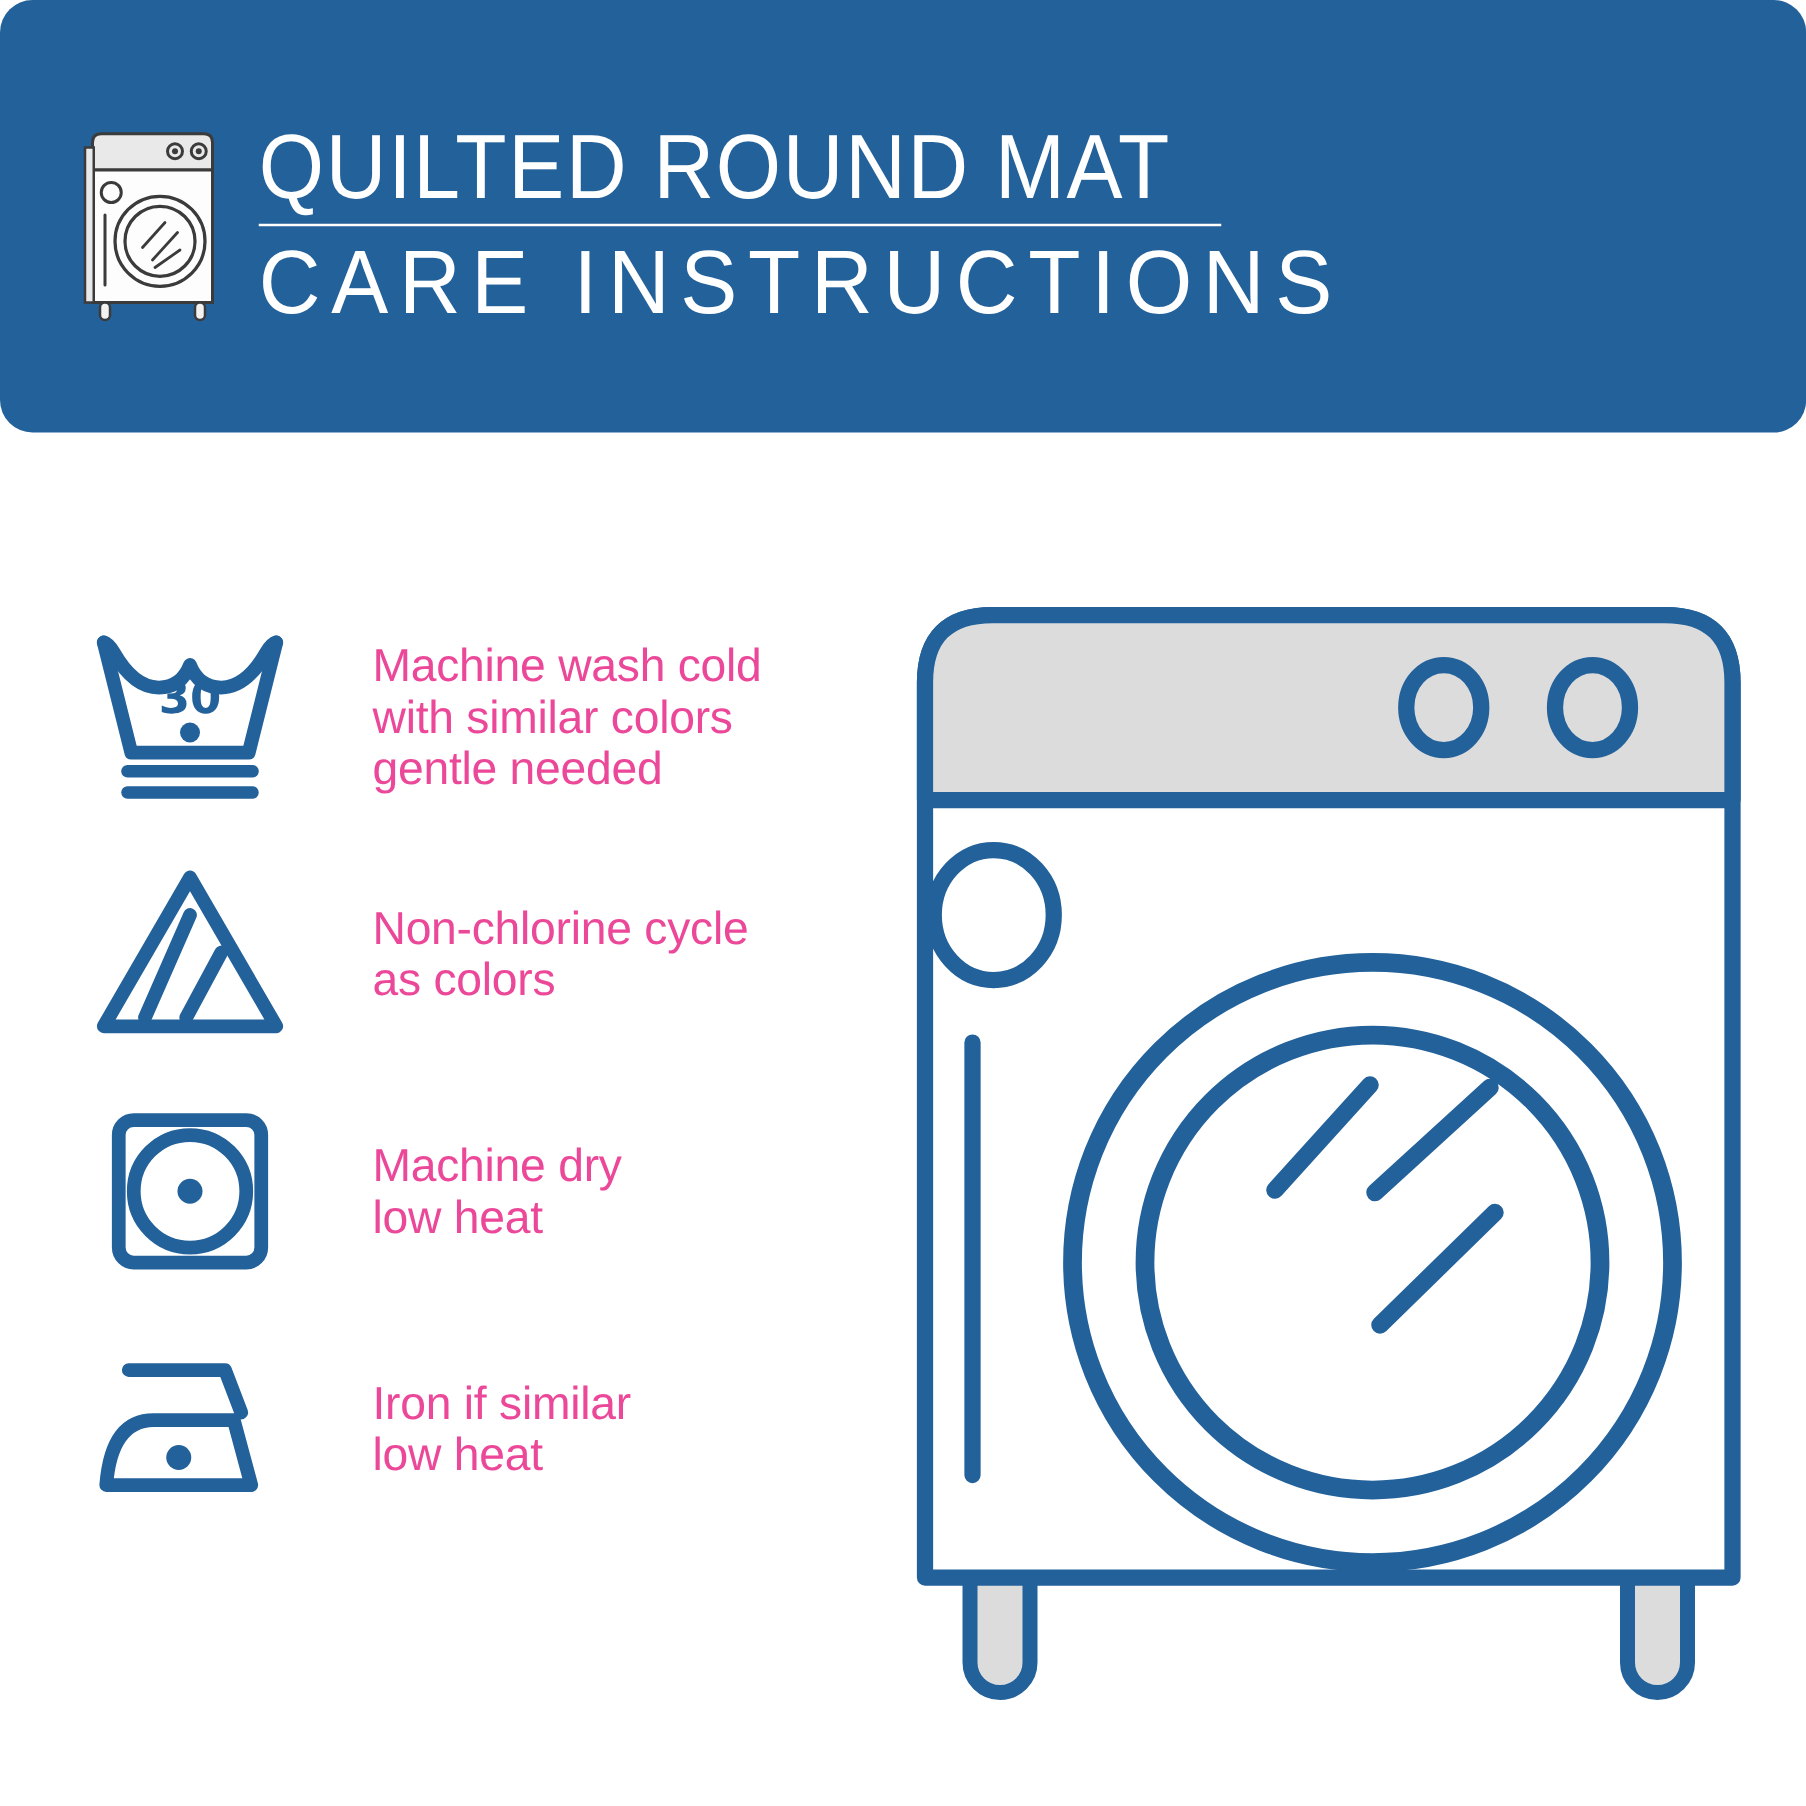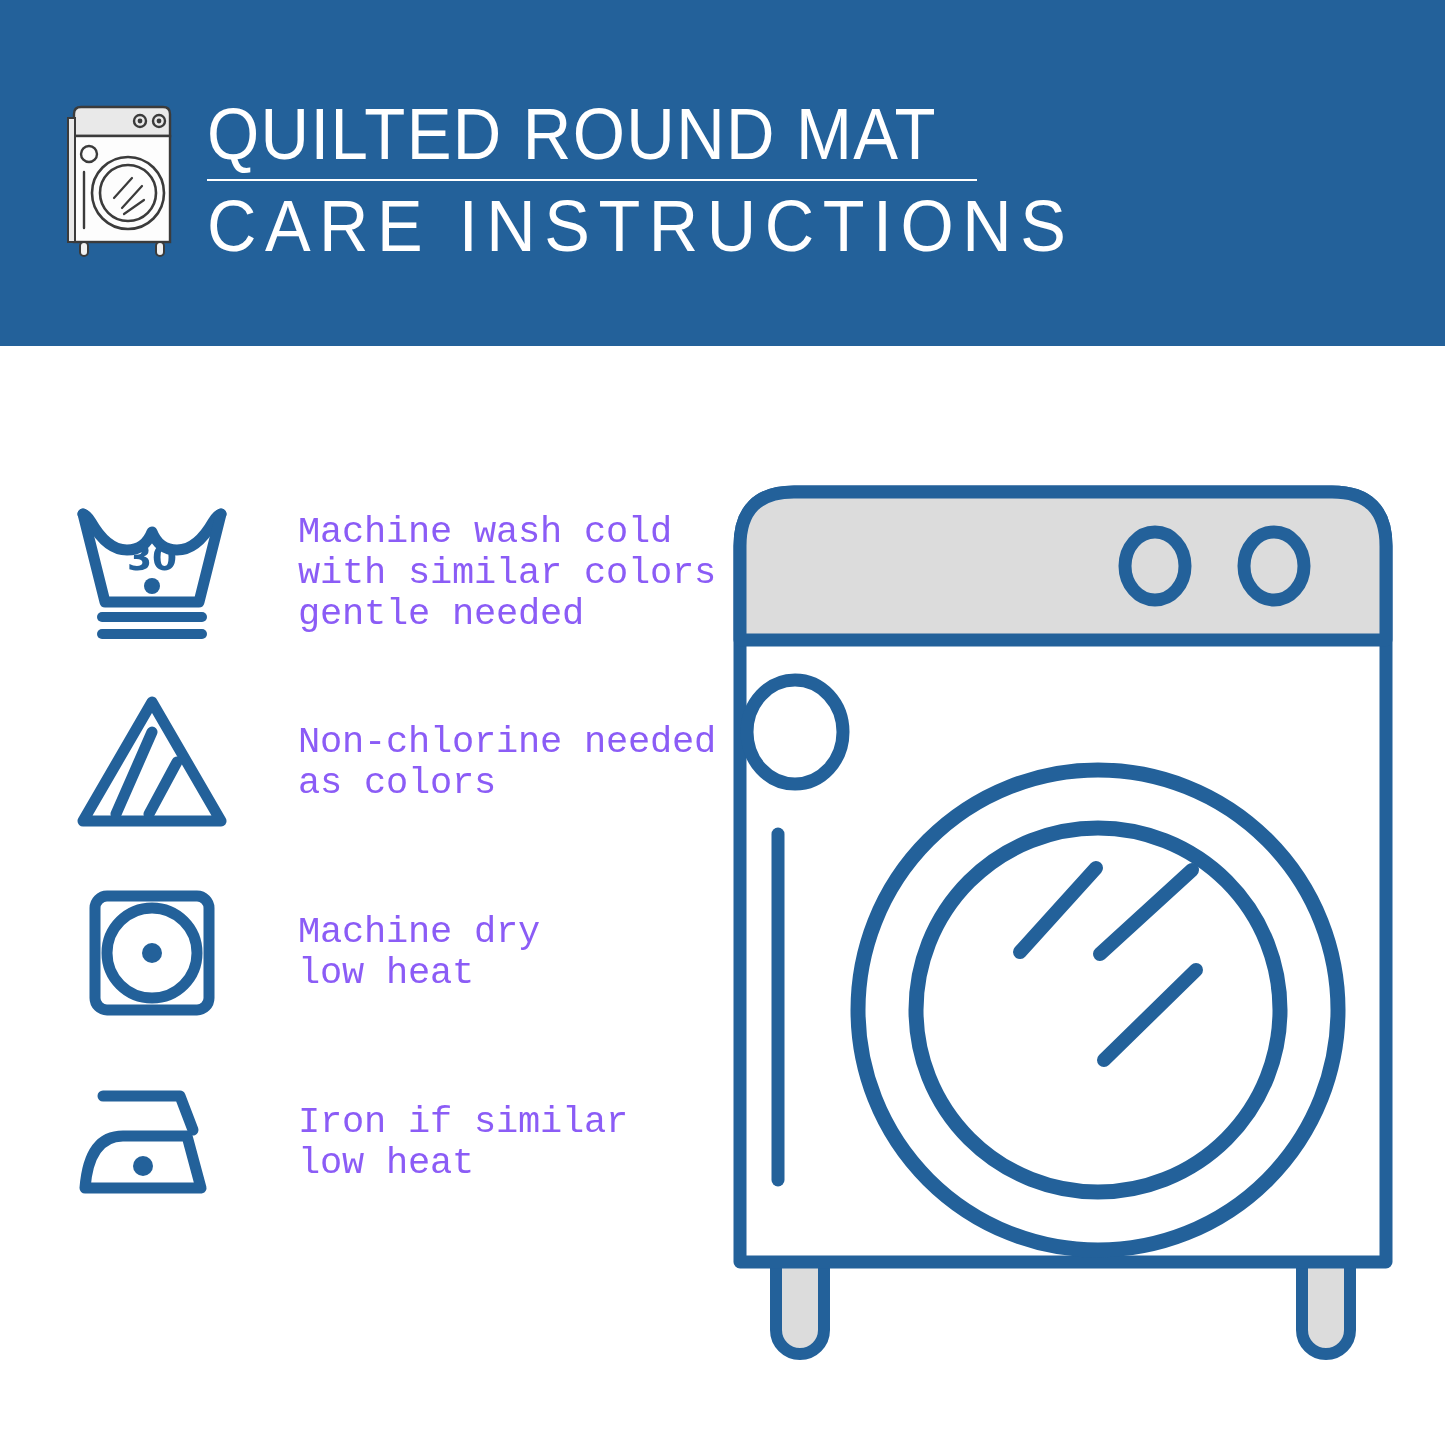--- a/index.html
+++ b/index.html
@@ -16,20 +16,21 @@
   }
 
   
   #header-band {
     position: absolute;
     left: 0;
     top: 0;
     width: 1445px;
     height: 346px;
     background: #23619A;
+    border-radius: 26px;
   }
   #header-inner {
     position: absolute;
     left: 62px;
     top: 96px;
     width: 1320px;
     height: 165px;
     display: flex;
     flex-direction: row;
     align-items: flex-start;
@@ -94,24 +95,24 @@
     width: 180px;
     height: 165px;
     flex: 0 0 auto;
     display: flex;
     align-items: center;
     justify-content: center;
   }
   .care-text {
     margin-left: 28px;
     flex: 1 1 auto;
-    font-family: Liberation Mono, monospace;
+    font-family: Liberation Sans, sans-serif;
     font-size: 37px;
     line-height: 41px;
-    color: #8b5cf6;
+    color: #ec4899;
     letter-spacing: -0.2px;
   }
   .care-text .ln { display: block; white-space: nowrap; }
 
   
   #machine-illustration {
     position: absolute;
     left: 718px;
     top: 470px;
     width: 690px;
@@ -190,21 +191,21 @@
     <div class="care-symbol">
       <svg viewBox="0 0 170 150" width="170" height="150" aria-hidden="true">
 
         <path d="M85 14 L154 133 L16 133 Z" fill="none" stroke="#23619A" stroke-width="11" stroke-linejoin="round"></path>
 
         <line x1="85" y1="44" x2="49" y2="126" stroke="#23619A" stroke-width="11" stroke-linecap="round"></line>
         <line x1="110" y1="74" x2="82" y2="126" stroke="#23619A" stroke-width="11" stroke-linecap="round"></line>
       </svg>
     </div>
     <div class="care-text">
-      <span class="ln">Non-chlorine needed</span>
+      <span class="ln">Non-chlorine cycle</span>
       <span class="ln">as colors</span>
     </div>
   </div>
 
   <div class="care-row">
     <div class="care-symbol">
       <svg viewBox="0 0 170 150" width="170" height="150" aria-hidden="true">
         <rect x="28" y="18" width="114" height="114" rx="12" fill="none" stroke="#23619A" stroke-width="11"></rect>
         <circle cx="85" cy="75" r="45" fill="none" stroke="#23619A" stroke-width="11"></circle>
         <circle cx="85" cy="75" r="10" fill="#23619A"></circle>

